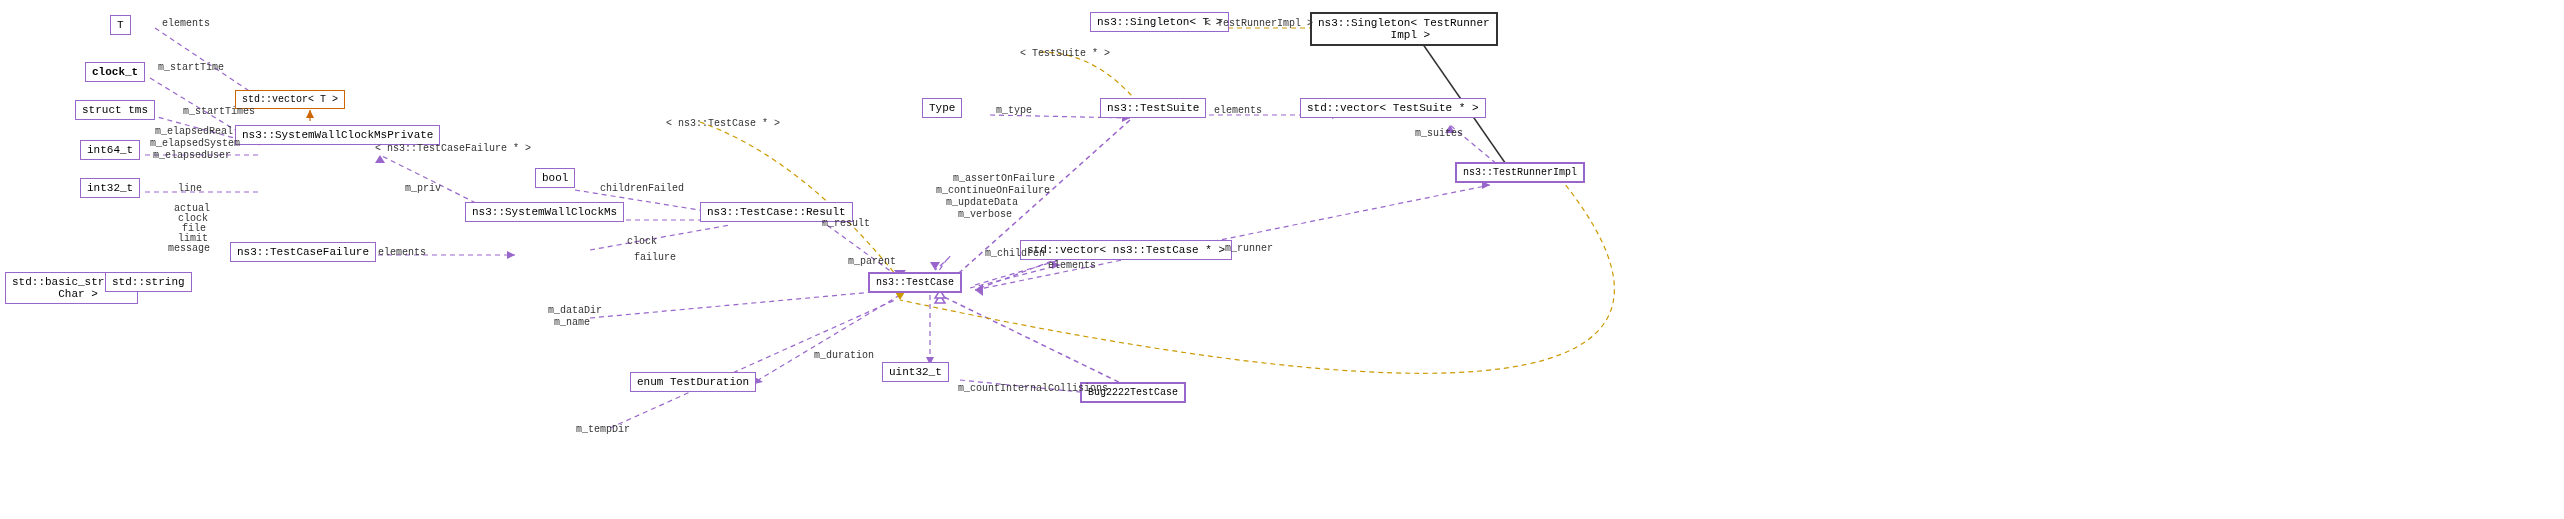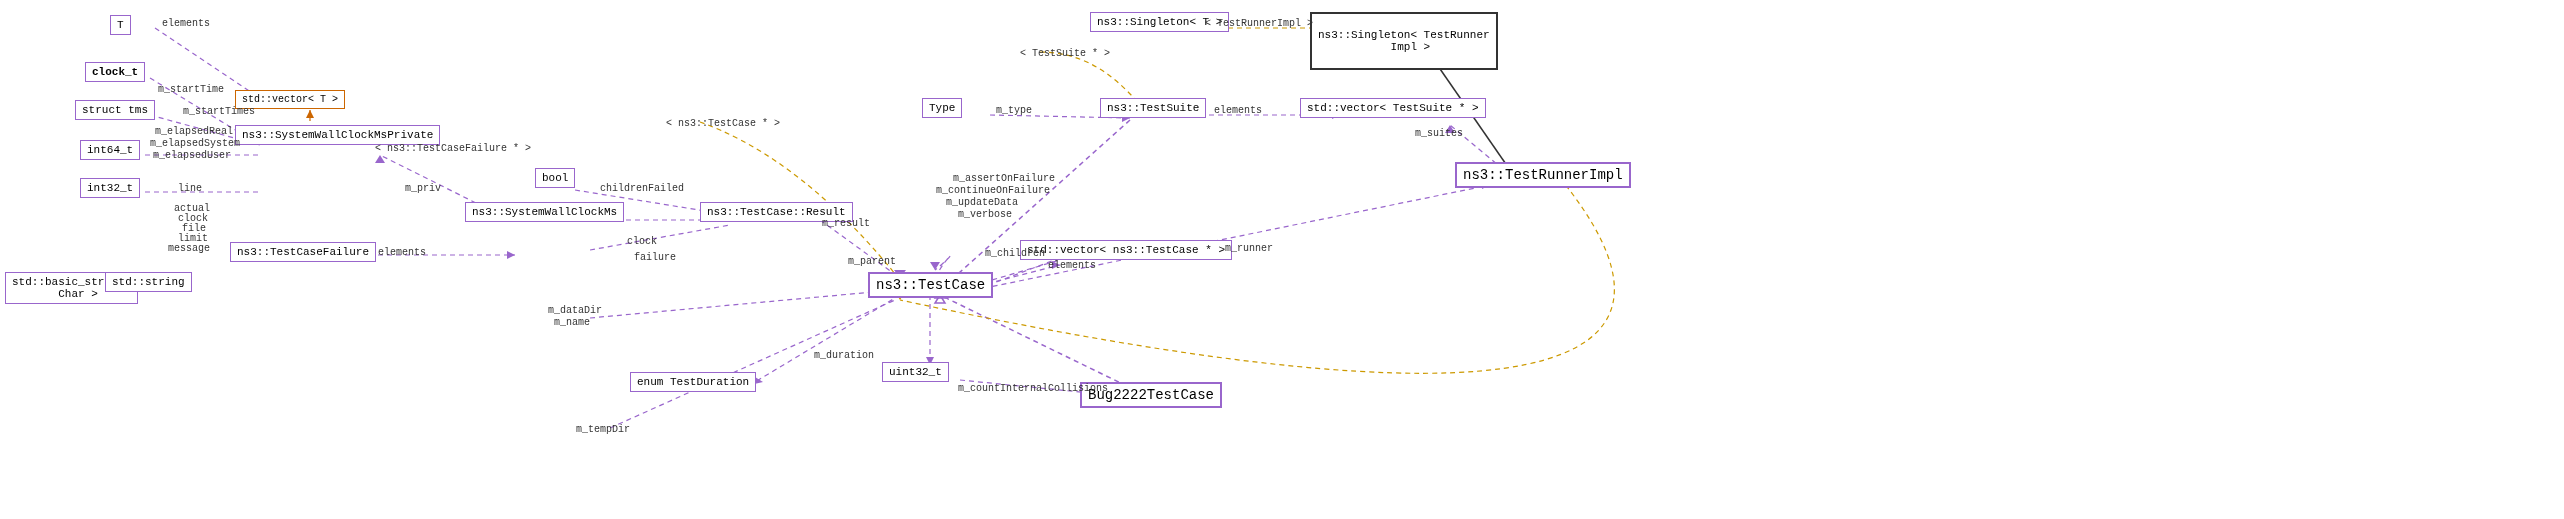--- a/index.html
+++ b/index.html
@@ -26,30 +26,30 @@
       font-size: 11px;
       font-family: 'Courier New', monospace;
       text-align: center;
       white-space: nowrap;
     }
     .node-highlight {
       position: absolute;
       border: 2px solid #9966cc;
       background: #ffffff;
       padding: 3px 6px;
-      font-size: 14px;
+      font-size: 10px;
       font-family: 'Courier New', monospace;
       text-align: center;
       white-space: nowrap;
     }
     .node-dark {
       position: absolute;
       border: 2px solid #333;
       background: #ffffff;
-      padding: 15px 6px;
+      padding: 3px 6px;
       font-size: 11px;
       font-family: 'Courier New', monospace;
       text-align: center;
       white-space: nowrap;
     }
     .node-orange {
       position: absolute;
       border: 1px solid #cc6600;
       background: #ffffff;
       padding: 3px 6px;
@@ -194,21 +194,21 @@
   <div class="node" style="left:1300px;top:98px;">std::vector&lt; TestSuite * &gt;</div>
   <div class="node" style="left:1020px;top:240px;">std::vector&lt; ns3::TestCase * &gt;</div>
   <div class="node" style="left:922px;top:98px;">Type</div>
   <div class="node" style="left:1090px;top:12px;">ns3::Singleton&lt; T &gt;</div>
   <div class="node-dark" style="left:1310px;top:12px;white-space:pre;">ns3::Singleton&lt; TestRunner
   Impl &gt;</div>
   <div class="node-highlight" style="left:1455px;top:162px;">ns3::TestRunnerImpl</div>
   <div class="node-highlight" style="left:1080px;top:382px;">Bug2222TestCase</div>
 
   <span class="label" style="left:162px;top:18px;">elements</span>
-  <span class="label" style="left:158px;top:84px;text-align:right;">m_startTime</span>
+  <span class="label" style="left:158px;top:62px;text-align:right;">m_startTime</span>
   <span class="label" style="left:155px;top:106px;padding-left:28px;">m_startTimes</span>
   <span class="label" style="left:155px;top:126px;">m_elapsedReal</span>
   <span class="label" style="left:150px;top:138px;">m_elapsedSystem</span>
   <span class="label" style="left:153px;top:150px;">m_elapsedUser</span>
   <span class="label" style="left:178px;top:183px;">line</span>
   <span class="label" style="left:174px;top:203px;">actual</span>
   <span class="label" style="left:178px;top:213px;">clock</span>
   <span class="label" style="left:182px;top:223px;">file</span>
   <span class="label" style="left:178px;top:233px;">limit</span>
   <span class="label" style="left:168px;top:243px;">message</span>

